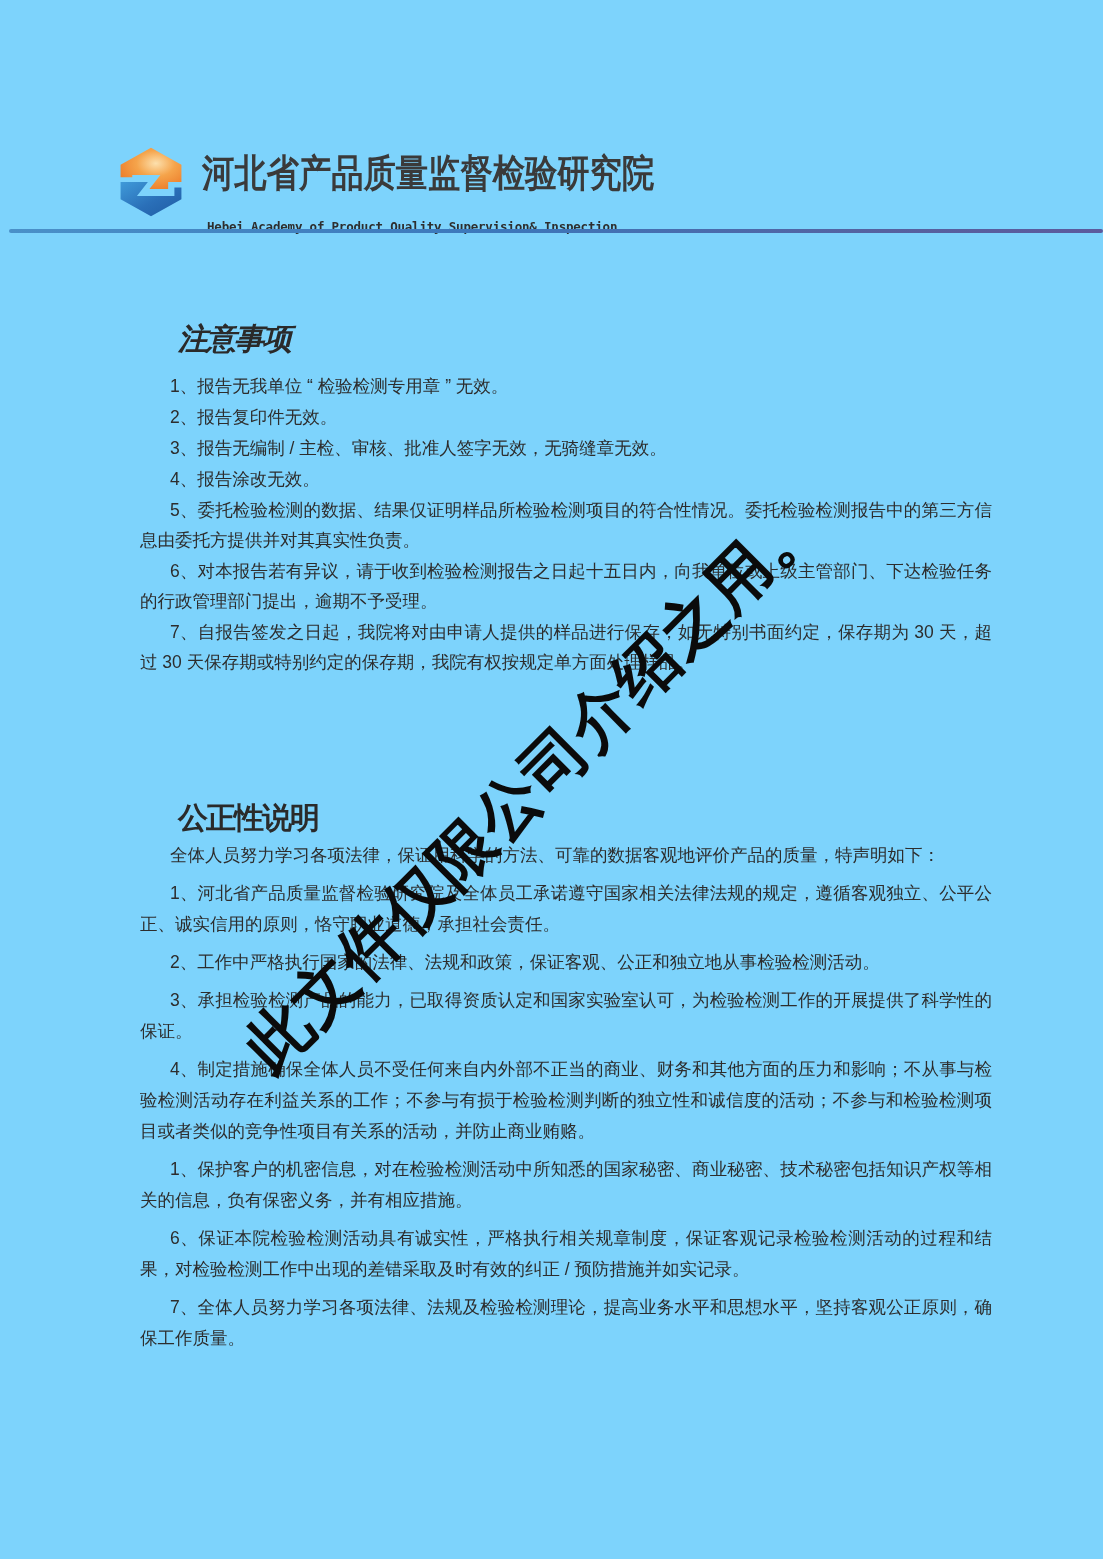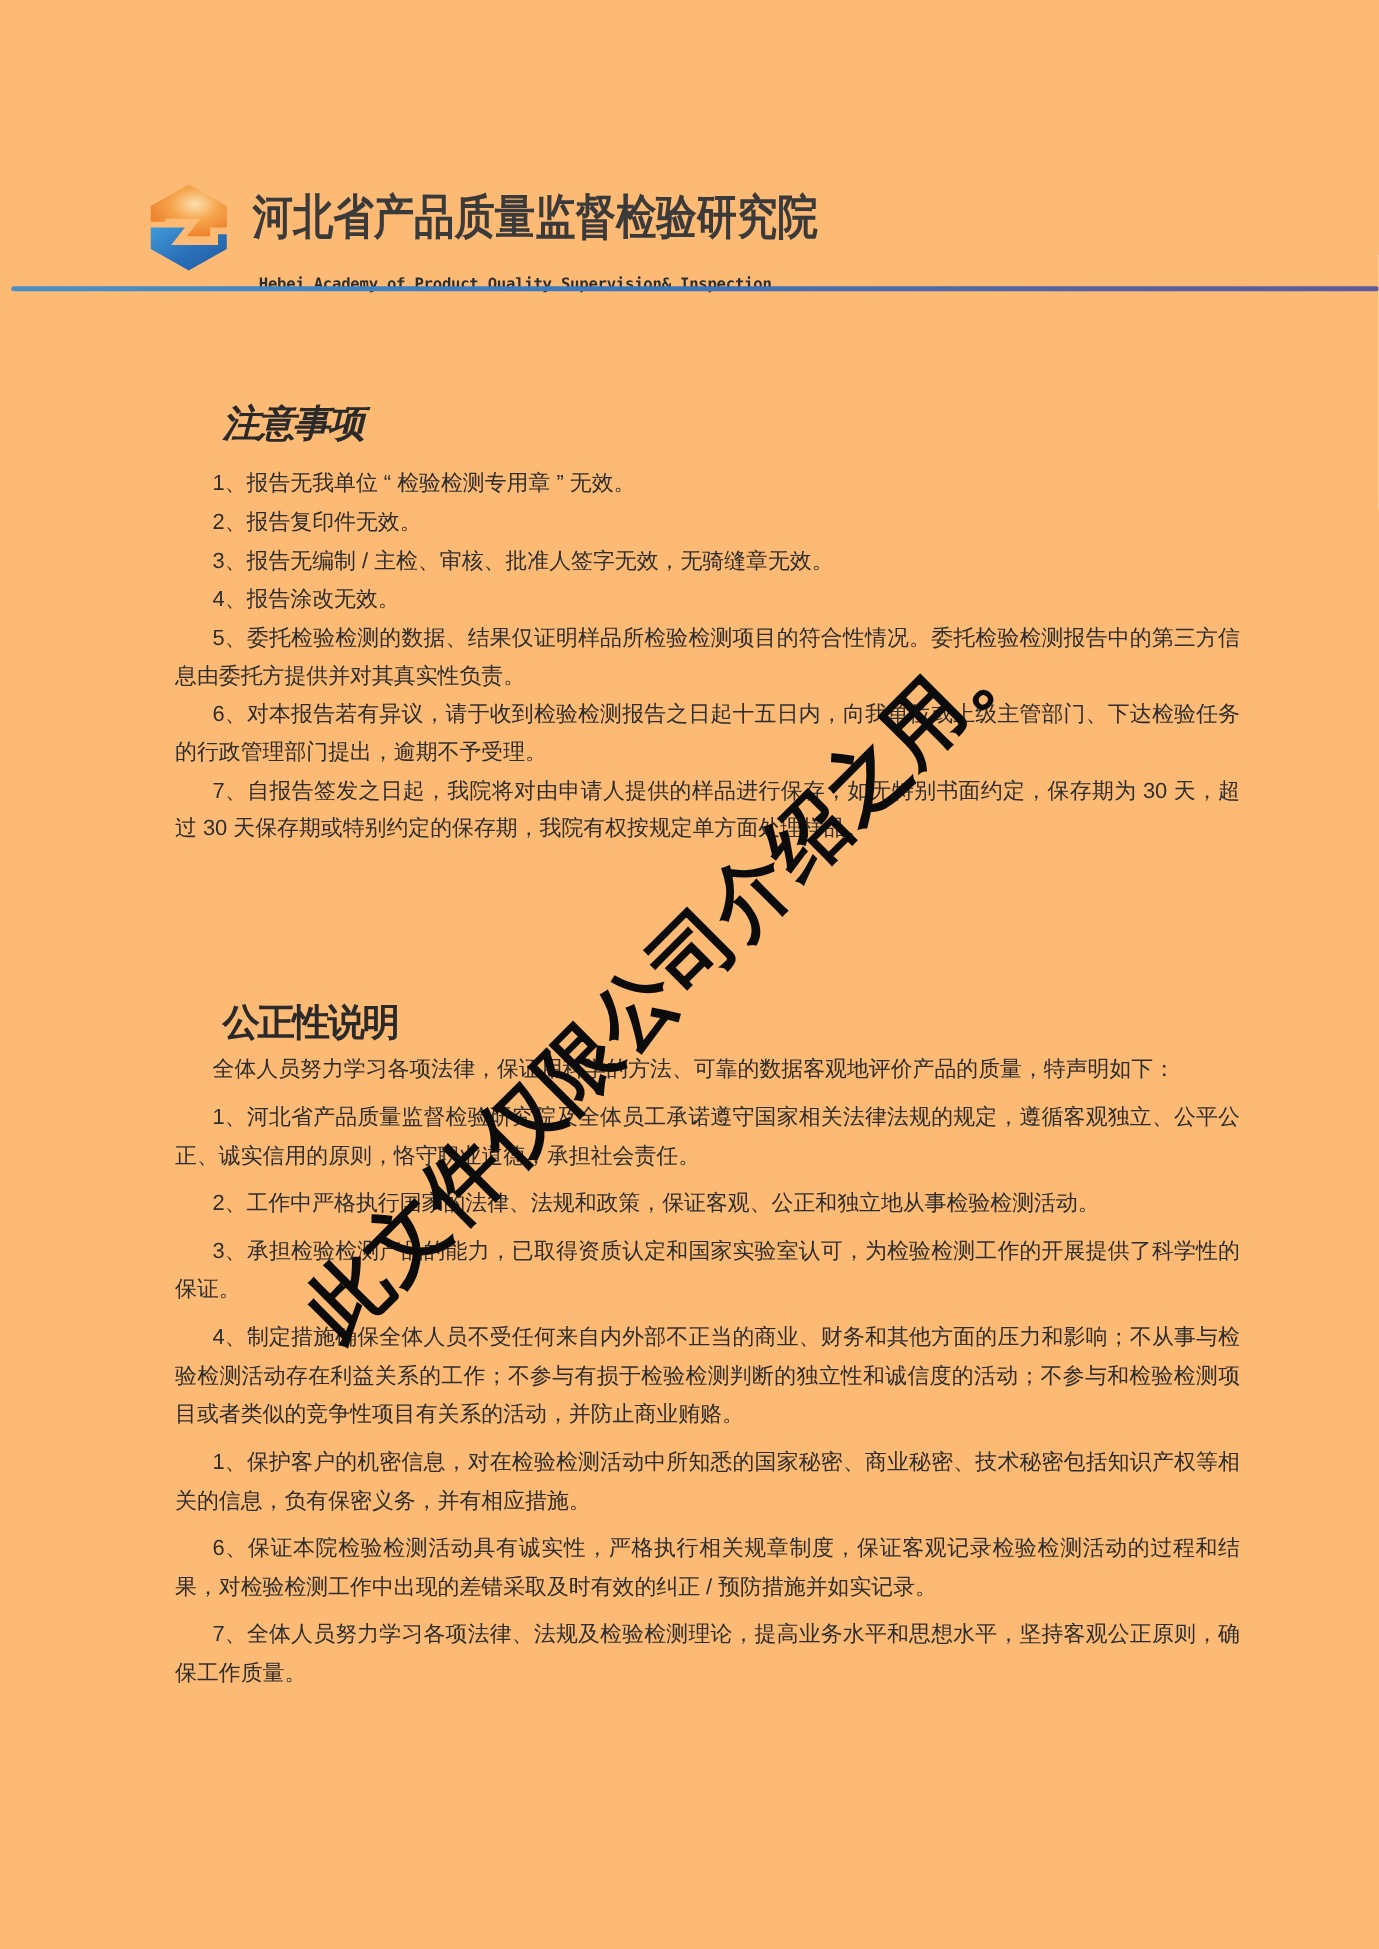--- a/index.html
+++ b/index.html
@@ -5,21 +5,21 @@
   * { margin:0; padding:0; box-sizing:border-box; }
   html,body { width:1103px; height:1559px; }
   body {
     position:relative;
     background:#ffffff;
     font-family:"Liberation Sans", sans-serif;
     color:#2c2c2c;
   }
   .page {
     position:absolute; inset:0;
-    background:#fdba74;
+    background:#7dd3fc;
     overflow:hidden;
   }
 
   
   .header { position:absolute; left:112px; top:140px; display:flex; align-items:flex-start; }
   .logo { width:78px; height:84px; flex:0 0 auto; }
   .titles { margin-left:12px; padding-top:8px; }
   .title-zh {
     font-size:38px; font-weight:bold; color:#3a3a3a;
     white-space:nowrap;

